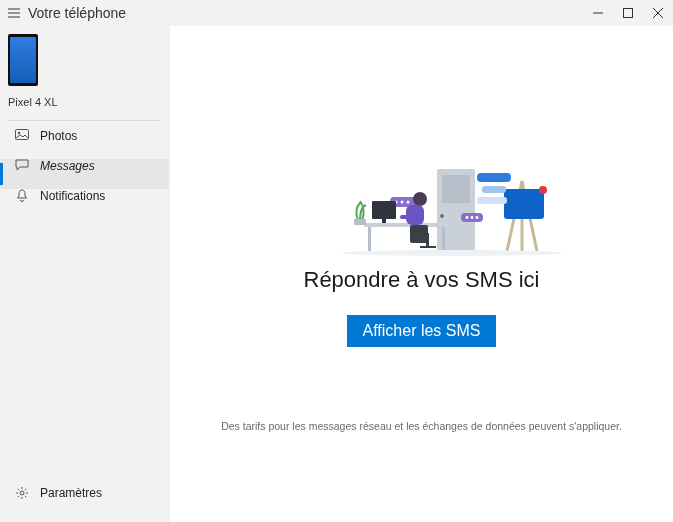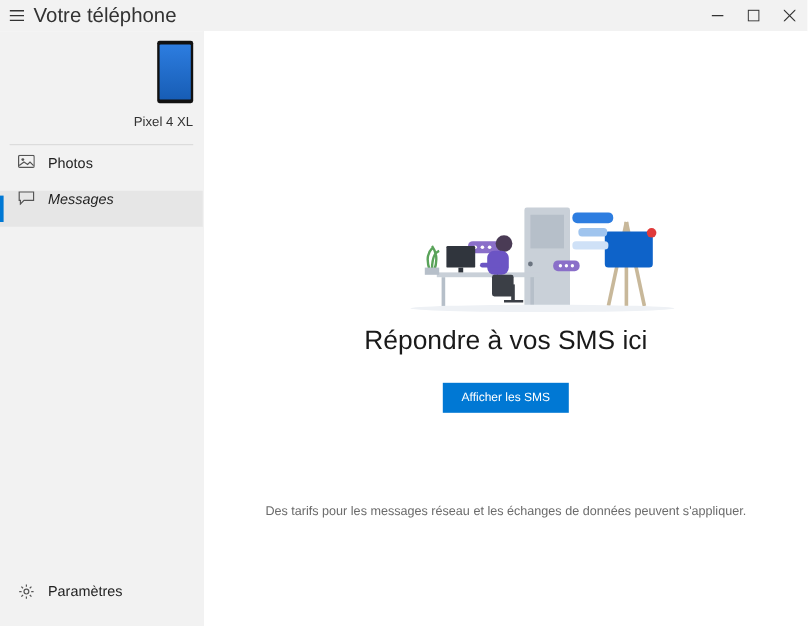--- a/index.html
+++ b/index.html
@@ -1,39 +1,39 @@
 <!DOCTYPE html>
 <html><head>
 <meta charset="utf-8">
 <style>
   * { box-sizing: border-box; margin: 0; padding: 0; }
   html, body { width: 673px; height: 522px; font-family: "Segoe UI", Arial, sans-serif; font-size: 12px; color: #1a1a1a; background: #fff; overflow: hidden; }
   .app { display: flex; flex-direction: column; width: 100%; height: 100%; }
   .titlebar { display: flex; align-items: center; height: 26px; background: #f2f2f2; }
   .hamburger { width: 28px; display: flex; align-items: center; justify-content: center; cursor: pointer; }
-  .title-text { font-size: 17px; color: #333; }
+  .title-text { font-size: 14px; color: #333; }
   .title-spacer { flex: 1; }
   .win-ctrl { width: 30px; height: 26px; display: flex; align-items: center; justify-content: center; cursor: pointer; }
   .win-ctrl svg { display:block; }
   .body { flex: 1; display: flex; min-height: 0; }
   .sidebar { width: 170px; background: #f2f2f2; display: flex; flex-direction: column; border-right: 1px solid #f2f2f2; }
-  .device-block { display:flex; flex-direction:column; align-items:flex-end; padding: 4px 0 12px 0; border-bottom:1px solid #dcdcdc; margin:0 8px 4px 8px;}
+  .device-block { display:flex; flex-direction:column; align-items:flex-start; padding: 4px 0 12px 0; border-bottom:1px solid #dcdcdc; margin:0 8px 4px 8px;}
   .phone-img { width: 30px; height: 52px; background: #111; border-radius: 2px; position: relative; margin-top:4px; }
   .phone-img::after { content:""; position:absolute; left:2px; right:2px; top:3px; bottom:3px; background: linear-gradient(180deg,#2d7de0,#175db5); border-radius:1px; }
   .device-name { font-size: 11px; margin-top: 10px; color:#333; }
   .nav { display:flex; flex-direction:column; padding-top:4px; }
   .nav-item { display:flex; align-items:flex-start; height:30px; padding:0 12px; cursor:pointer; font-size:12px; color:#222; }
   .nav-item .icon { width:20px; display:flex; align-items:center; justify-content:center; margin-right:8px; }
   .nav-item.active { position:relative; background:#e6e6e6;font-style:italic; }
   .nav-item.active::before { content:""; position:absolute; left:0; top:4px; bottom:4px; width:3px; background:#0078d4; }
   .sidebar-footer { margin-top:auto; padding-bottom:6px; }
   .main { flex:1; background:#fff; position:relative; display:flex; flex-direction:column; }
   .content-center { flex:1; display:flex; flex-direction:column; align-items:center; justify-content:center; padding: 0 20px 40px 20px; }
   .headline { font-size: 22px; font-weight: 400; color:#1a1a1a; margin-top: 6px; }
-  .primary-btn { margin-top: 22px; background:#0078d4; color:#fff; border:none; padding: 7px 16px; font-size:10px; cursor:pointer; }
+  .primary-btn { margin-top: 22px; background:#0078d4; color:#fff; border:none; padding: 7px 16px; font-size:16px; cursor:pointer; }
   .disclaimer { position:absolute; bottom:90px; left:0; right:0; text-align:center; font-size:10.5px; color:#6b6b6b;margin-top:34px; }
   .illus { width: 300px; height: 100px; }
 </style>
 </head>
 <body>
 <div class="app">
 
   <div class="titlebar">
     <div class="hamburger">
       <svg width="12" height="10" viewBox="0 0 12 10">
@@ -77,20 +77,29 @@
           </span>
           <span>Photos</span>
         </div>
         <div class="nav-item active">
           <span class="icon">
             <svg width="14" height="12" viewBox="0 0 14 12">
                 <path d="M1 1h12v7H5l-3 3V8H1z" fill="none" stroke="#555"></path>
               </svg>
           </span>
           <span>Messages</span>
+        </div>
+        <div class="nav-item">
+          <span class="icon">
+            <svg width="12" height="13" viewBox="0 0 12 13">
+                <path d="M6 1c2 0 3 1.5 3 4v2l1.5 2h-9L3 7V5c0-2.5 1-4 3-4z" fill="none" stroke="#555"></path>
+                <path d="M4.5 11a1.5 1.5 0 003 0" fill="none" stroke="#555"></path>
+              </svg>
+          </span>
+          <span>Notifications</span>
         </div>
       </div>
       <div class="sidebar-footer">
         <div class="nav-item">
           <span class="icon">
             <svg width="14" height="14" viewBox="0 0 14 14">
                 <circle cx="7" cy="7" r="2" fill="none" stroke="#555"></circle>
                 <path d="M7 1v2M7 11v2M1 7h2M11 7h2M2.8 2.8l1.4 1.4M9.8 9.8l1.4 1.4M11.2 2.8L9.8 4.2M4.2 9.8l-1.4 1.4" stroke="#555"></path>
               </svg>
           </span>

